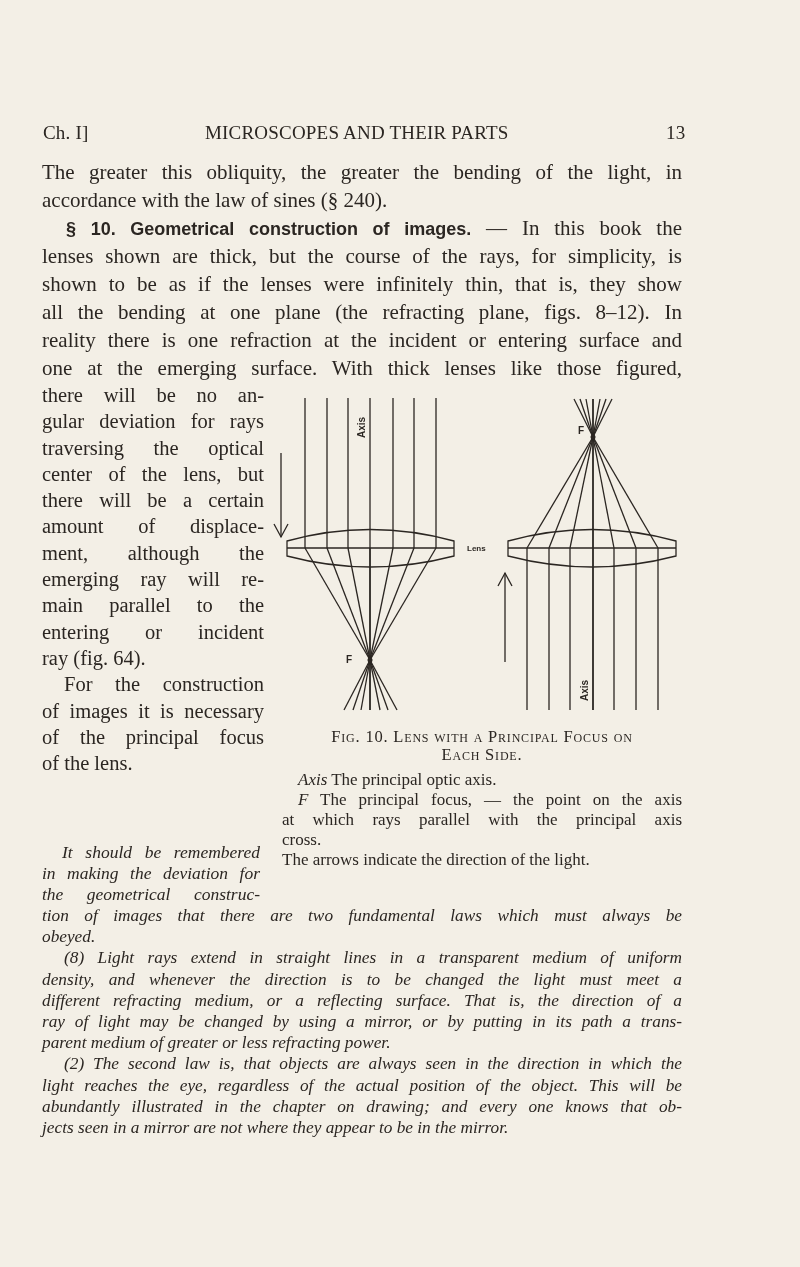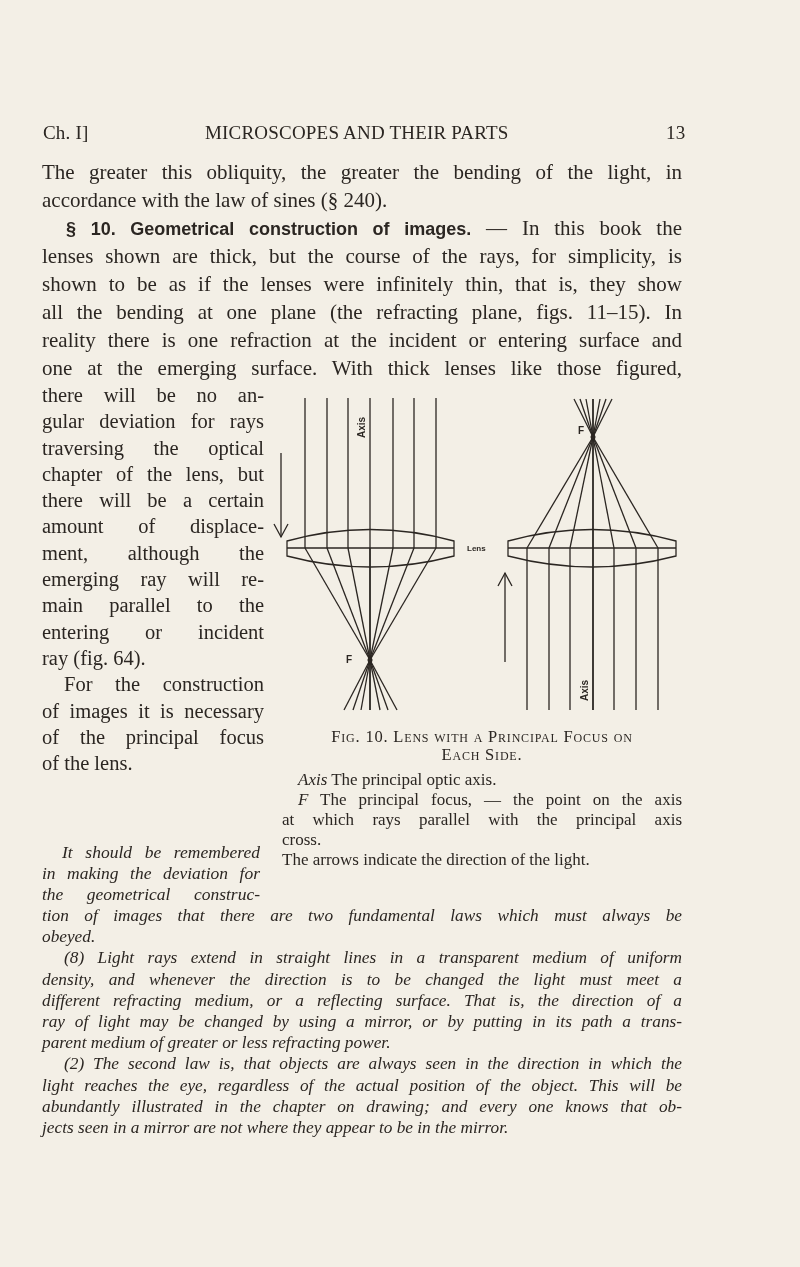--- a/index.html
+++ b/index.html
@@ -33,29 +33,29 @@
 <div class="abs hdr" style="left:666px;">13</div>
 
 <div class="line just" style="top:158px;">The greater this obliquity, the greater the bending of the light, in</div>
 <div class="line" style="top:186px;">accordance with the law of sines (§ 240).</div>
 
 <div class="line just" style="top:214px; left:66px; width:616px;">
   <span class="bold">§ 10. Geometrical construction of images.</span><span> — In this book the</span>
 </div>
 <div class="line just" style="top:242px;">lenses shown are thick, but the course of the rays, for simplicity, is</div>
 <div class="line just" style="top:270px;">shown to be as if the lenses were infinitely thin, that is, they show</div>
-<div class="line just" style="top:298px;">all the bending at one plane (the refracting plane, figs. 11–15).  In</div>
+<div class="line just" style="top:298px;">all the bending at one plane (the refracting plane, figs. 8–12).  In</div>
 <div class="line just" style="top:326px;">reality there is one refraction at the incident or entering surface and</div>
 <div class="line just" style="top:354px;">one at the emerging surface.  With thick lenses like those figured,</div>
 
 <div class="col" style="top:382px;">
   <div>there will be no an-</div>
   <div>gular deviation for rays</div>
   <div>traversing the optical</div>
-  <div>chapter of the lens, but</div>
+  <div>center of the lens, but</div>
   <div>there will be a certain</div>
   <div>amount of displace-</div>
   <div>ment, although the</div>
   <div>emerging ray will re-</div>
   <div>main parallel to the</div>
   <div>entering or incident</div>
   <div class="last">ray (fig. 64).</div>
   <div style="padding-left:22px;">For the construction</div>
   <div>of images it is necessary</div>
   <div>of the principal focus</div>

